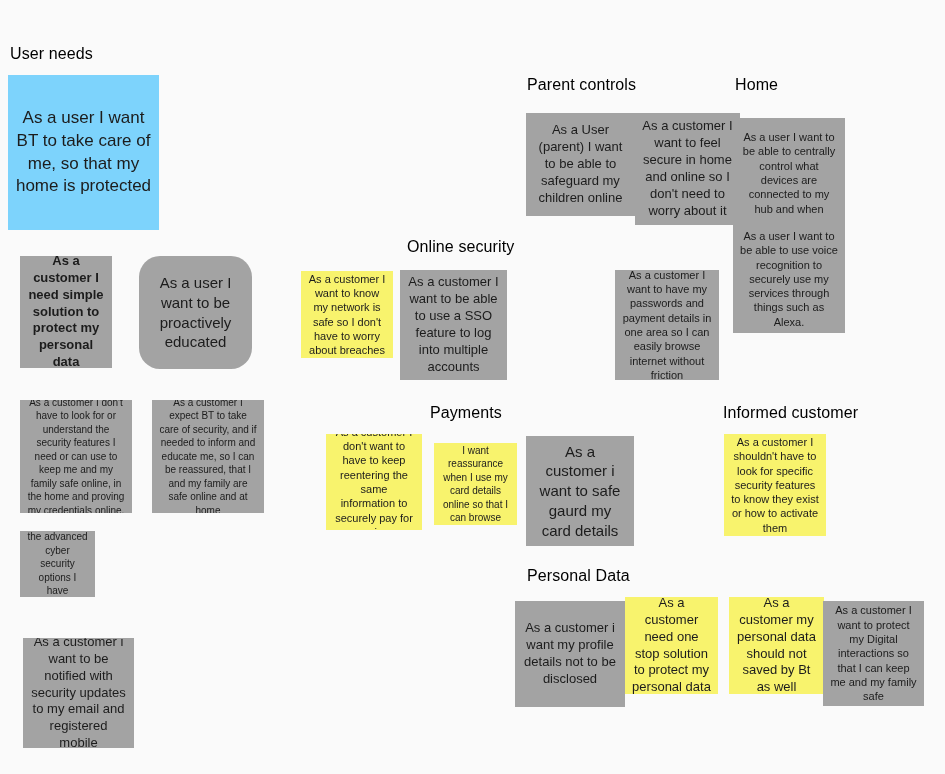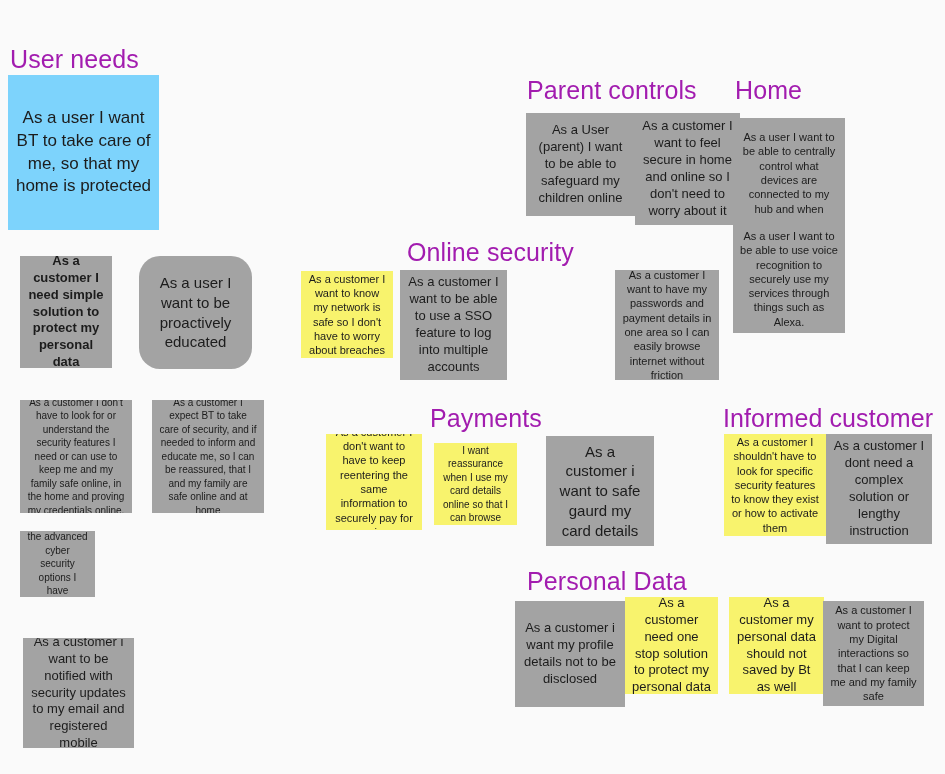--- a/index.html
+++ b/index.html
@@ -15,23 +15,23 @@
     color: #1c1c1c;
     overflow: hidden;
   }
   #board {
     position: relative;
     width: 945px;
     height: 774px;
   }
   .section-title {
     position: absolute;
-    font-size: 25px;
+    font-size: 16px;
     font-weight: 400;
-    color: #a21caf;
+    color: #000000;
     letter-spacing: 0.1px;
     white-space: nowrap;
     line-height: 1.2;
   }
   .note {
     position: absolute;
     box-sizing: border-box;
     display: flex;
     align-items: center;
     justify-content: center;
@@ -130,33 +130,30 @@
   <div class="section-title" style="left:430px; top:403px;">Payments</div>
 
   <div class="note c-yellow fs-sm" style="left:326px; top:434px; width:96px; height:96px;">
     <span>As a customer I don't want to have to keep reentering the same information to securely pay for services</span>
   </div>
 
   <div class="note c-yellow fs-xs" style="left:434px; top:443px; width:83px; height:82px;">
     <span>As a customer I want reassurance when I use my card details online so that I can browse with confidence</span>
   </div>
 
-  <div class="note c-tan fs-lg" style="left:526px; top:436px; width:108px; height:110px;margin-left:20px;">
+  <div class="note c-tan fs-lg" style="left:526px; top:436px; width:108px; height:110px;">
     <span>As a customer i want to safe gaurd  my card details</span>
   </div>
 
   <div class="section-title" style="left:723px; top:403px;">Informed customer</div>
 
   <div class="note c-yellow fs-sm" style="left:724px; top:434px; width:102px; height:102px;">
     <span>As a customer I shouldn't have to look for specific security features to know they exist or how to activate them</span>
   </div>
 
-  <div class="note c-tan fs-md" style="left:826px; top:434px; width:106px; height:110px;">
-    <span>As a customer I dont need a complex solution or lengthy instruction</span>
-  </div>
 
   <div class="section-title" style="left:527px; top:566px;">Personal Data</div>
 
   <div class="note c-tan fs-md" style="left:515px; top:601px; width:110px; height:106px;">
     <span>As a customer i want my profile details not to be disclosed</span>
   </div>
 
   <div class="note c-yellow fs-md" style="left:625px; top:597px; width:93px; height:97px;">
     <span>As a customer need one stop solution to protect my personal data</span>
   </div>

